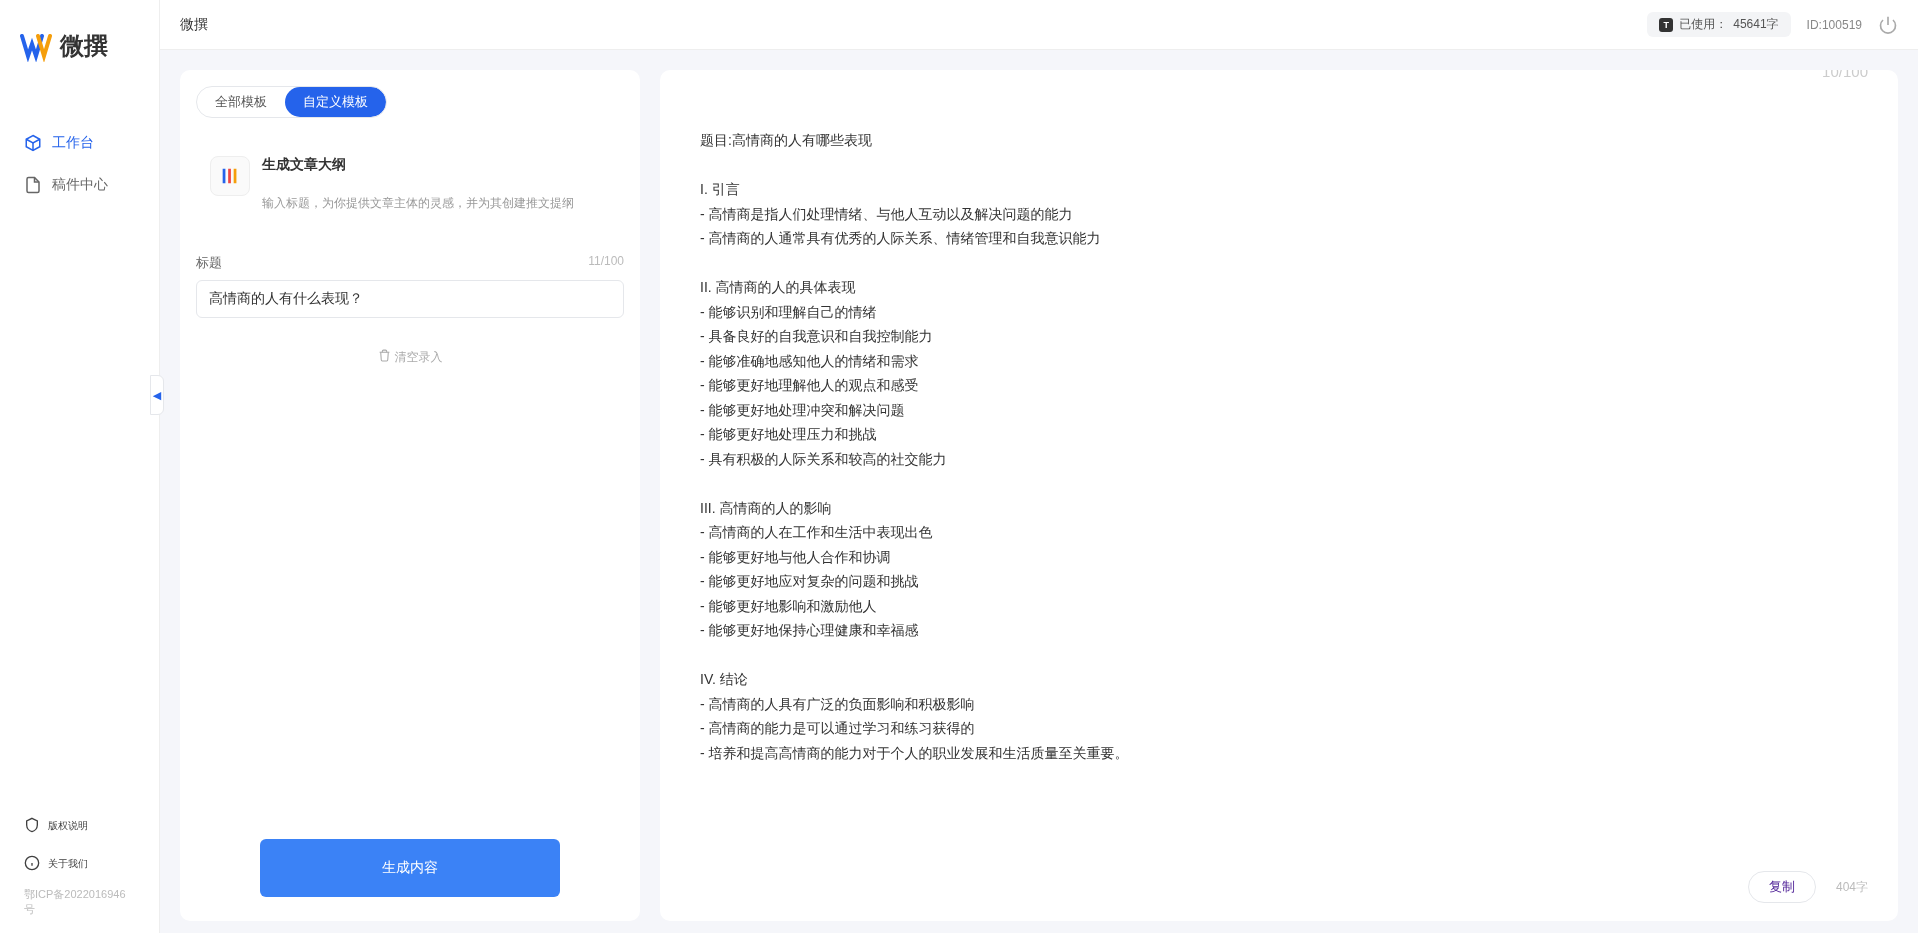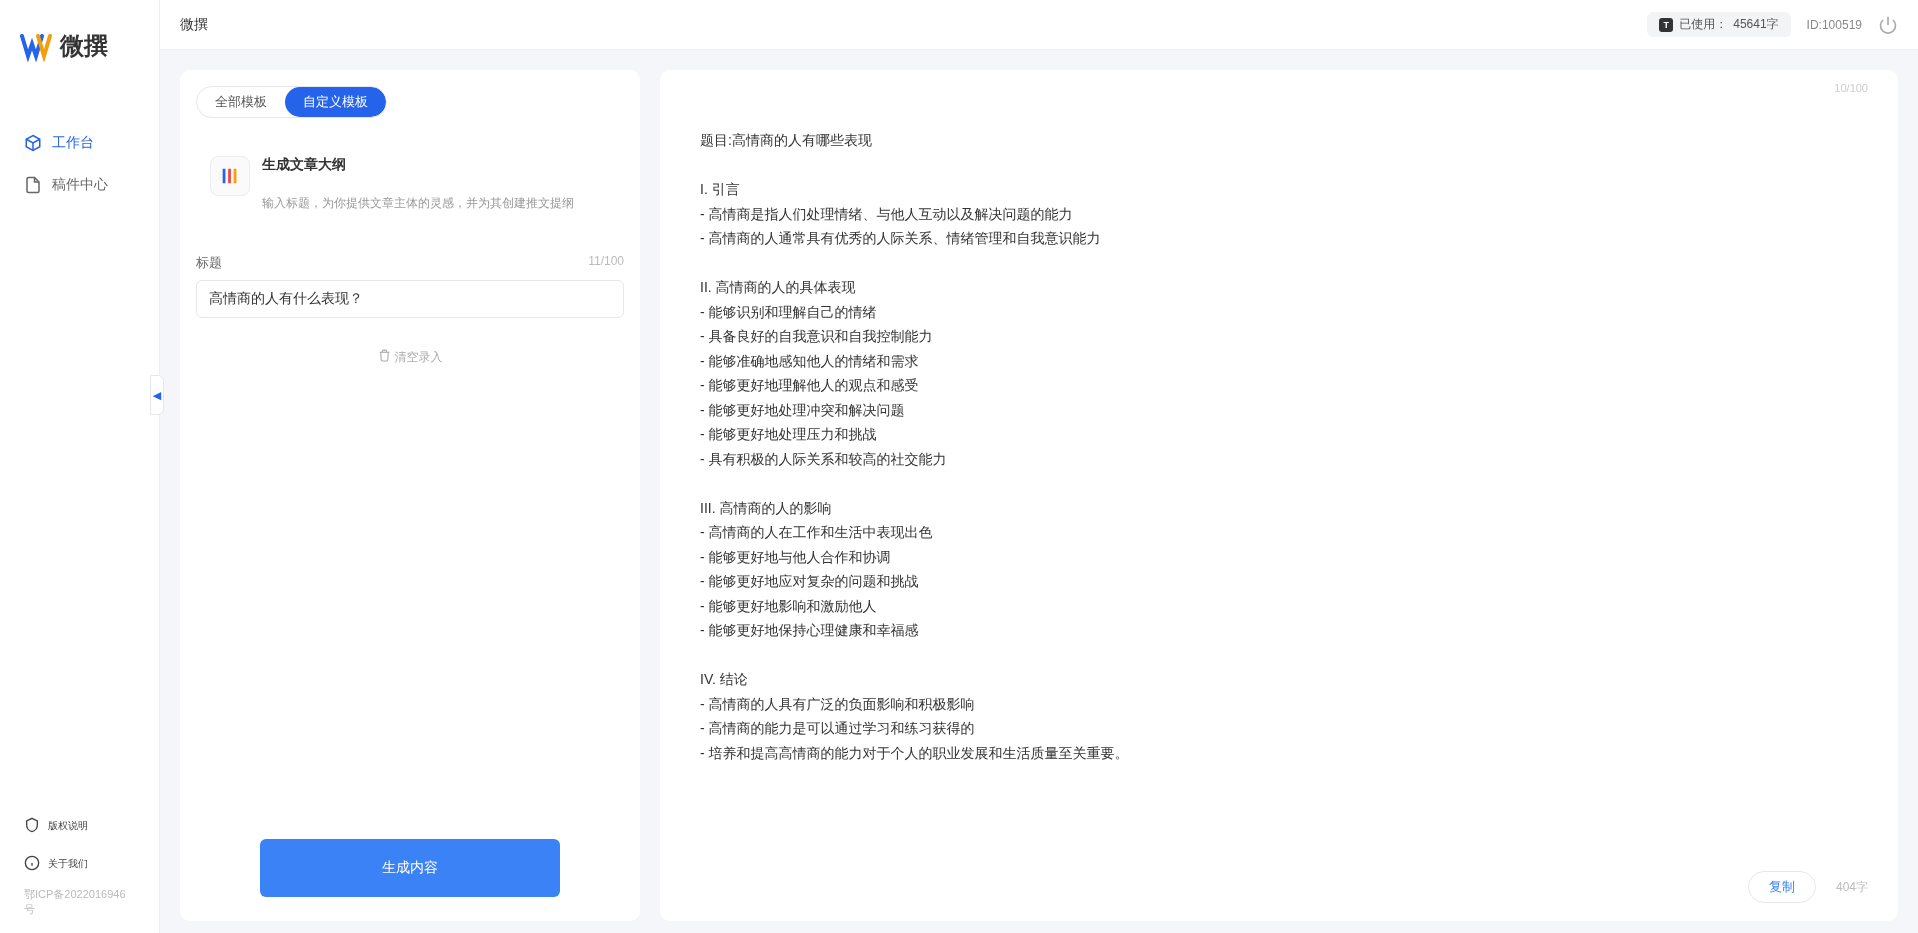--- a/index.html
+++ b/index.html
@@ -291,22 +291,22 @@
     .output-title {
       text-align: center;
       font-size: 22px;
       font-weight: 600;
       color: #222;
       font-family: "SimSun", serif;
     }
     .output-counter {
       position: absolute;
       right: 30px;
-      bottom: 2px;
-      font-size: 11px;
+      bottom: 16px;
+      font-size: 15px;
       color: #ccc;
     }
     .output-body {
       flex: 1;
       padding: 20px 40px;
       overflow-y: auto;
       font-size: 14px;
       line-height: 1.75;
       color: #333;
       white-space: pre-wrap;
@@ -317,21 +317,21 @@
       justify-content: flex-end;
       align-items: center;
       gap: 20px;
     }
     .copy-btn {
       padding: 6px 20px;
       border: 1px solid #e5e7eb;
       background: #fff;
       border-radius: 16px;
       font-size: 13px;
-      color: #3b82f6;
+      color: #4c1d95;
       cursor: pointer;
     }
     .word-count {
       font-size: 12px;
       color: #bbb;
     }
   </style>
 </head>
 <body>
 

